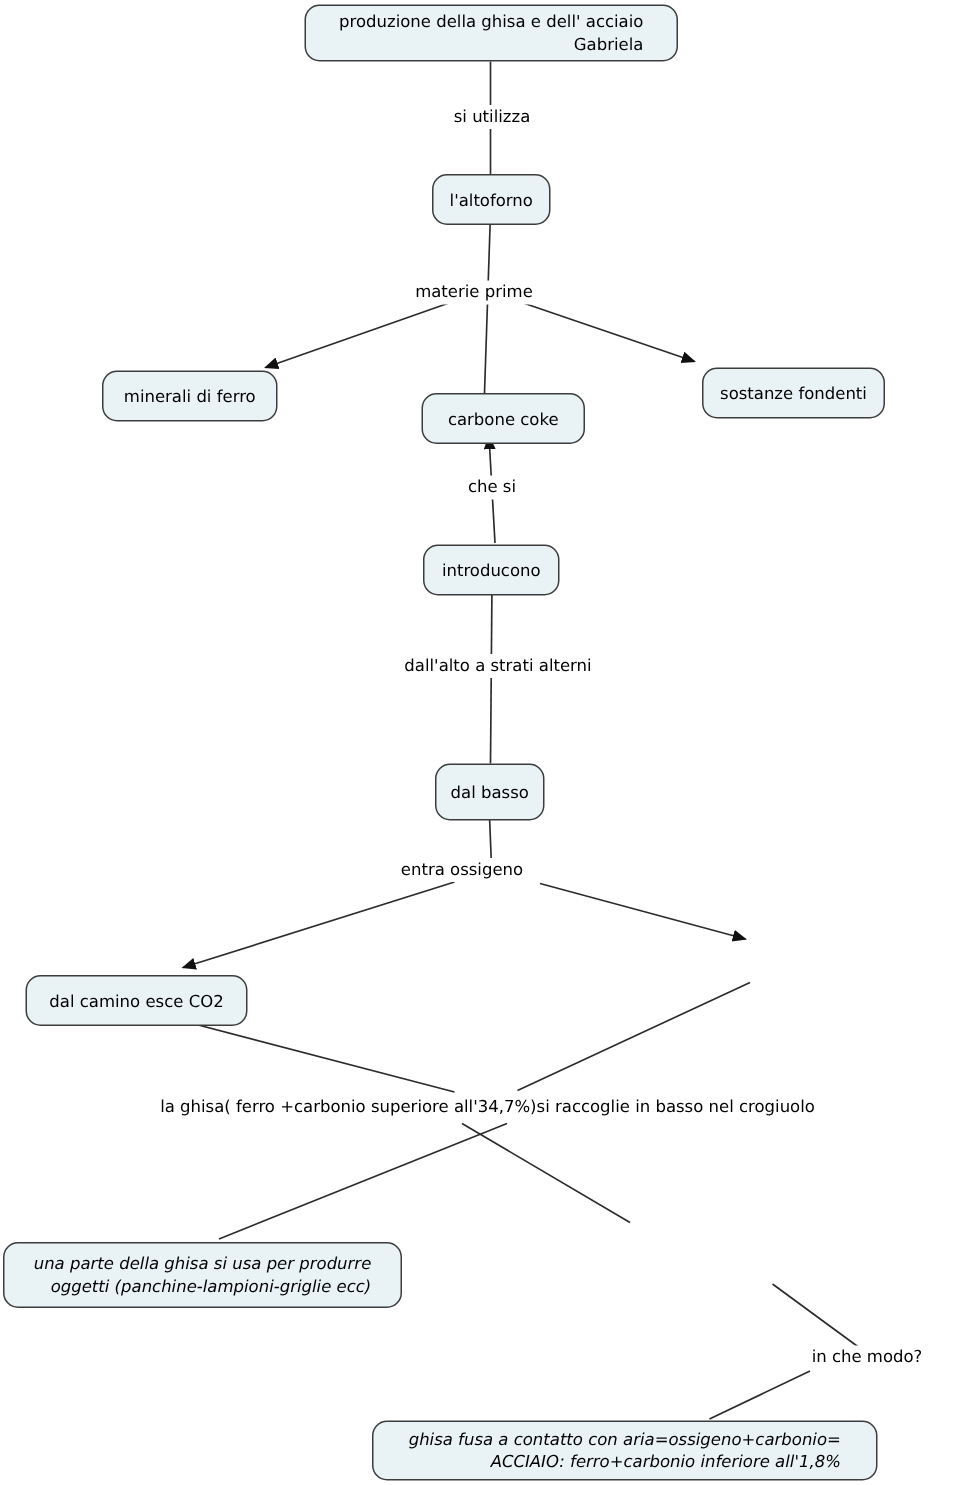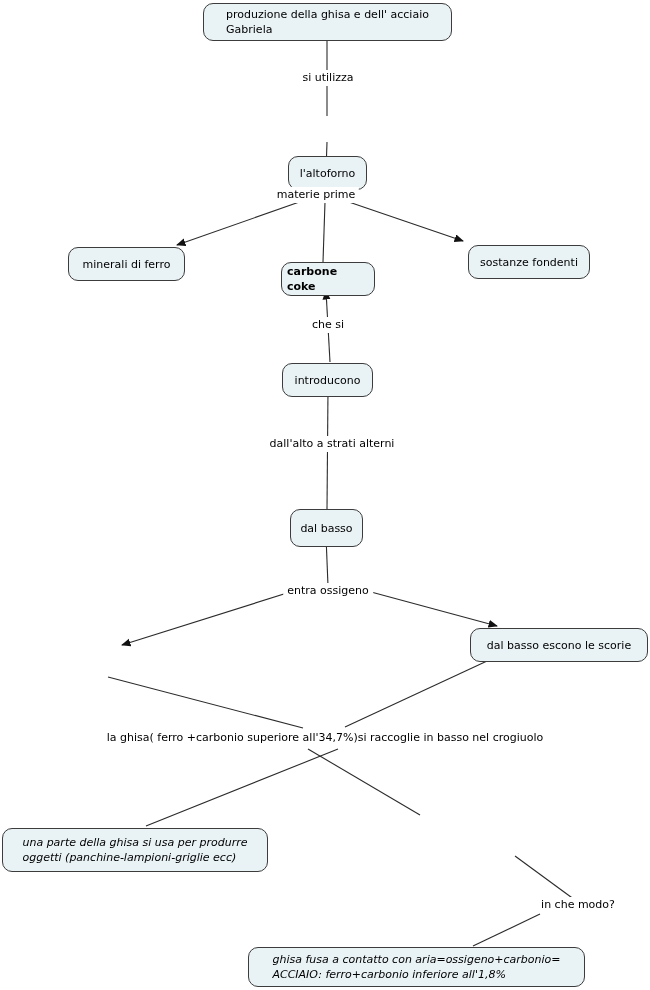--- a/index.html
+++ b/index.html
@@ -29,21 +29,21 @@
   }
   .node {
     position: absolute;
     box-sizing: border-box;
     background: var(--node-fill, #e9f2f4);
     border: 1px solid var(--node-border, #3c3c3c);
     border-radius: 10px;
     display: flex;
     align-items: center;
     justify-content: center;
-    text-align: left;
+    text-align: right;
     font-size: 11px;
     line-height: 15px;
     white-space: pre-line;
     padding: 16px 5px;
     z-index: 2;
   }
   .node.italic {
     font-style: italic;
   }
   .label {
@@ -97,49 +97,49 @@
     <line x1="308" y1="749" x2="420" y2="815"></line>
 
     <line x1="515" y1="856" x2="575" y2="900"></line>
 
     <line x1="540" y1="914" x2="473" y2="946"></line>
   </svg>
 
   <div class="node" style="left:203px; top:3px; width:249px; height:38px;">produzione della  ghisa e dell'  acciaio
 Gabriela</div>
 
-  <div class="node" style="left:288px; top:116px; width:79px; height:26px;margin-top:40px;">l'altoforno</div>
+  <div class="node" style="left:288px; top:116px; width:79px; height:26px;">l'altoforno</div>
 
   <div class="node" style="left:68px; top:247px; width:117px; height:25px;">minerali di ferro</div>
 
-  <div class="node" style="left:281px; top:262px; width:94px; height:25px;font-weight:bold;">carbone coke</div>
+  <div class="node" style="left:281px; top:262px; width:109px; height:25px;">carbone coke</div>
 
   <div class="node" style="left:468px; top:245px; width:122px; height:28px;">sostanze fondenti</div>
 
   <div class="node" style="left:282px; top:363px; width:91px; height:26px;">introducono</div>
 
   <div class="node" style="left:290px; top:509px; width:73px; height:38px;">dal basso</div>
 
+  <div class="node" style="left:17px; top:650px; width:148px; height:26px;">dal camino esce CO2</div>
 
-  <div class="node" style="left:470px; top:628px; width:178px; height:25px;">dal basso escono le scorie</div>
 
   <div class="node italic" style="left:2px; top:828px; width:266px; height:44px;">una parte della ghisa si usa per produrre
 oggetti (panchine-lampioni-griglie ecc)</div>
 
 
   <div class="node italic" style="left:248px; top:947px; width:337px; height:40px;">ghisa fusa a contatto con aria=ossigeno+carbonio=
 ACCIAIO: ferro+carbonio inferiore all'1,8%</div>
 
   <div class="label" style="left:328px; top:78px;">si utilizza</div>
 
   <div class="label" style="left:316px; top:195px;">materie prime</div>
 
   <div class="label" style="left:328px; top:325px;">che si</div>
 
   <div class="label" style="left:332px; top:444px;">dall'alto a strati alterni</div>
 
-  <div class="label" style="left:328px; top:580px;margin-top:11px;">entra ossigeno</div>
+  <div class="label" style="left:308px; top:580px;">entra ossigeno</div>
 
   <div class="label" style="left:325px; top:738px;">la ghisa( ferro +carbonio superiore all'34,7%)si raccoglie in basso nel crogiuolo</div>
 
   <div class="label" style="left:578px; top:905px;">in che modo?</div>
 
 </div>
 
 </body></html>

